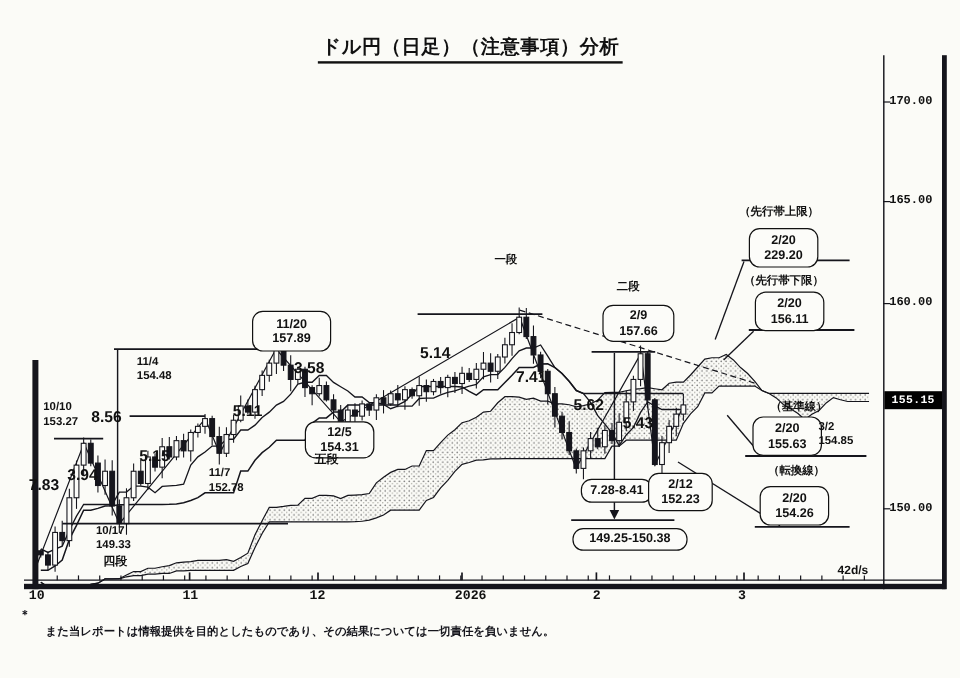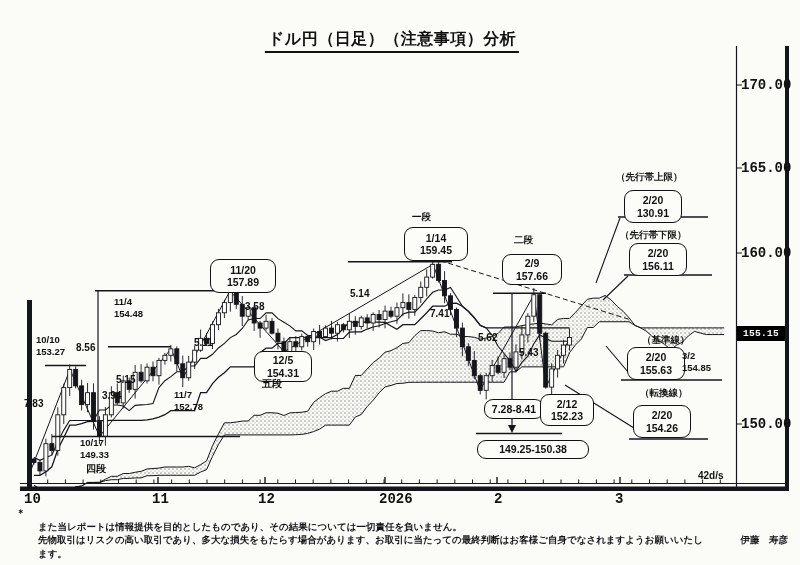--- a/index.html
+++ b/index.html
@@ -2,25 +2,25 @@
 <html><head>
 <meta charset="utf-8">
 <style>
 *{margin:0;padding:0;box-sizing:border-box}
 html,body{width:800px;height:565px}
 body{background:#fbfbf7;font-family:"Liberation Sans","DejaVu Sans",sans-serif;color:#111;position:relative;overflow:hidden}
 .title{position:absolute;left:392px;top:29px;transform:translateX(-50%);font-size:16px;font-weight:bold;letter-spacing:.5px;border-bottom:2px solid #111;padding:0 3px 1px;white-space:nowrap}
 #chart-svg{position:absolute;left:0;top:0}
 #anno{position:absolute;left:0;top:0;width:800px;height:565px;pointer-events:none}
 .lbl{position:absolute;font-size:9.5px;font-weight:bold;line-height:11.5px;white-space:nowrap}
-.lbl.big{font-size:10px;line-height:14px}
+.lbl.big{font-size:13px;line-height:14px}
 .lbl.small{font-size:10px;line-height:10px}
 .bubble{position:absolute;border:1.6px solid #111;border-radius:9px;background:#fcfcf9;display:flex;flex-direction:column;align-items:center;justify-content:center;font-size:10.5px;font-weight:bold;line-height:12.5px;white-space:nowrap}
-.ylab{position:absolute;left:741px;font-size:14px;font-weight:bold;font-family:"Liberation Mono","DejaVu Sans Mono",monospace;transform:translateY(-50%);white-space:nowrap}
-.xlab{position:absolute;top:491px;font-size:14px;font-weight:bold;font-family:"Liberation Mono","DejaVu Sans Mono",monospace}
+.ylab{position:absolute;left:741px;font-size:10px;font-weight:bold;font-family:"Liberation Mono","DejaVu Sans Mono",monospace;transform:translateY(-50%);white-space:nowrap}
+.xlab{position:absolute;top:491px;font-size:11px;font-weight:bold;font-family:"Liberation Mono","DejaVu Sans Mono",monospace}
 .badge{position:absolute;left:737px;top:326px;width:48px;height:15px;background:#000;color:#fff;font-size:9.5px;font-weight:bold;font-family:"Liberation Mono","DejaVu Sans Mono",monospace;display:flex;align-items:center;justify-content:center;letter-spacing:.3px}
 .footer{position:absolute;left:16px;top:506px;width:772px;font-size:9.5px;font-weight:bold;line-height:13.5px;color:#15151c}
 .footer .row{display:flex}
 .footer .star{width:22px;flex:0 0 22px}
 .footer .ind{margin-left:22px}
 .sig{margin-left:34px;white-space:nowrap}
 </style>
 </head>
 <body>
 
@@ -306,41 +306,37 @@
 
 <div id="anno">
     <div class="bubble" style="left: 210px; top: 259px; width: 66px; height: 34px;">
       <span>11/20</span>
       <span>157.89</span>
     </div>
     <div class="bubble" style="left: 254px; top: 351px; width: 58px; height: 31px;">
       <span>12/5</span>
       <span>154.31</span>
     </div>
-    <div class="bubble" style="left: 404px; top: 227px; width: 64px; height: 34px;">
-      <span>1/14</span>
-      <span>159.45</span>
-    </div>
     <div class="bubble" style="left: 502px; top: 254px; width: 60px; height: 31px;">
       <span>2/9</span>
       <span>157.66</span>
     </div>
     <div class="bubble" style="left: 484px; top: 399px; width: 60px; height: 20px;">
       <span>7.28-8.41</span>
     </div>
     <div class="bubble" style="left: 540px; top: 394px; width: 54px; height: 32px;">
       <span>2/12</span>
       <span>152.23</span>
     </div>
-    <div class="bubble" style="left: 477px; top: 440px; width: 112px; height: 19px;">
+    <div class="bubble" style="left: 477px; top: 440px; width: 96px; height: 19px;">
       <span>149.25-150.38</span>
     </div>
     <div class="bubble" style="left: 624px; top: 190px; width: 58px; height: 33px;">
       <span>2/20</span>
-      <span>130.91</span>
+      <span>229.20</span>
     </div>
     <div class="bubble" style="left: 629px; top: 243px; width: 58px; height: 33px;">
       <span>2/20</span>
       <span>156.11</span>
     </div>
     <div class="bubble" style="left: 627px; top: 347px; width: 58px; height: 33px;">
       <span>2/20</span>
       <span>155.63</span>
     </div>
     <div class="bubble" style="left: 633px; top: 405px; width: 58px; height: 33px;">
@@ -351,21 +347,21 @@
       <span style="display: block;">10/10</span>
       <span style="display: block;">153.27</span>
     </div>
     <div class="lbl big" style="left: 76px; top: 341px;">
       <span style="display: block;">8.56</span>
     </div>
     <div class="lbl big" style="left: 24px; top: 397px;">
       <span style="display: block;">7.83</span>
     </div>
     <div class="lbl big" style="left: 56px; top: 389px;">
-      <span style="display: block; margin-left: 46px;">3.94</span>
+      <span style="display: block;">3.94</span>
     </div>
     <div class="lbl big" style="left: 116px; top: 373px;">
       <span style="display: block; text-align: center;">5.15</span>
     </div>
     <div class="lbl" style="left: 80px; top: 437px;">
       <span style="display: block;">10/17</span>
       <span style="display: block;">149.33</span>
     </div>
     <div class="lbl small" style="left: 86px; top: 464px;">
       <span style="display: block;">四段</span>
@@ -438,17 +434,13 @@
 
 <div class="badge">155.15</div>
 
 <div class="footer">
   <div class="row">
     <span class="star">＊</span>
   </div>
   <div class="row">
     <span class="ind">また当レポートは情報提供を目的としたものであり、その結果については一切責任を負いません。</span>
   </div>
-  <div class="row">
-    <span class="ind">先物取引はリスクの高い取引であり、多大な損失をもたらす場合があります、お取引に当たっての最終判断はお客様ご自身でなされますようお願いいたします。</span>
-    <span class="sig">伊藤　寿彦</span>
-  </div>
 </div>
 
 </body></html>

